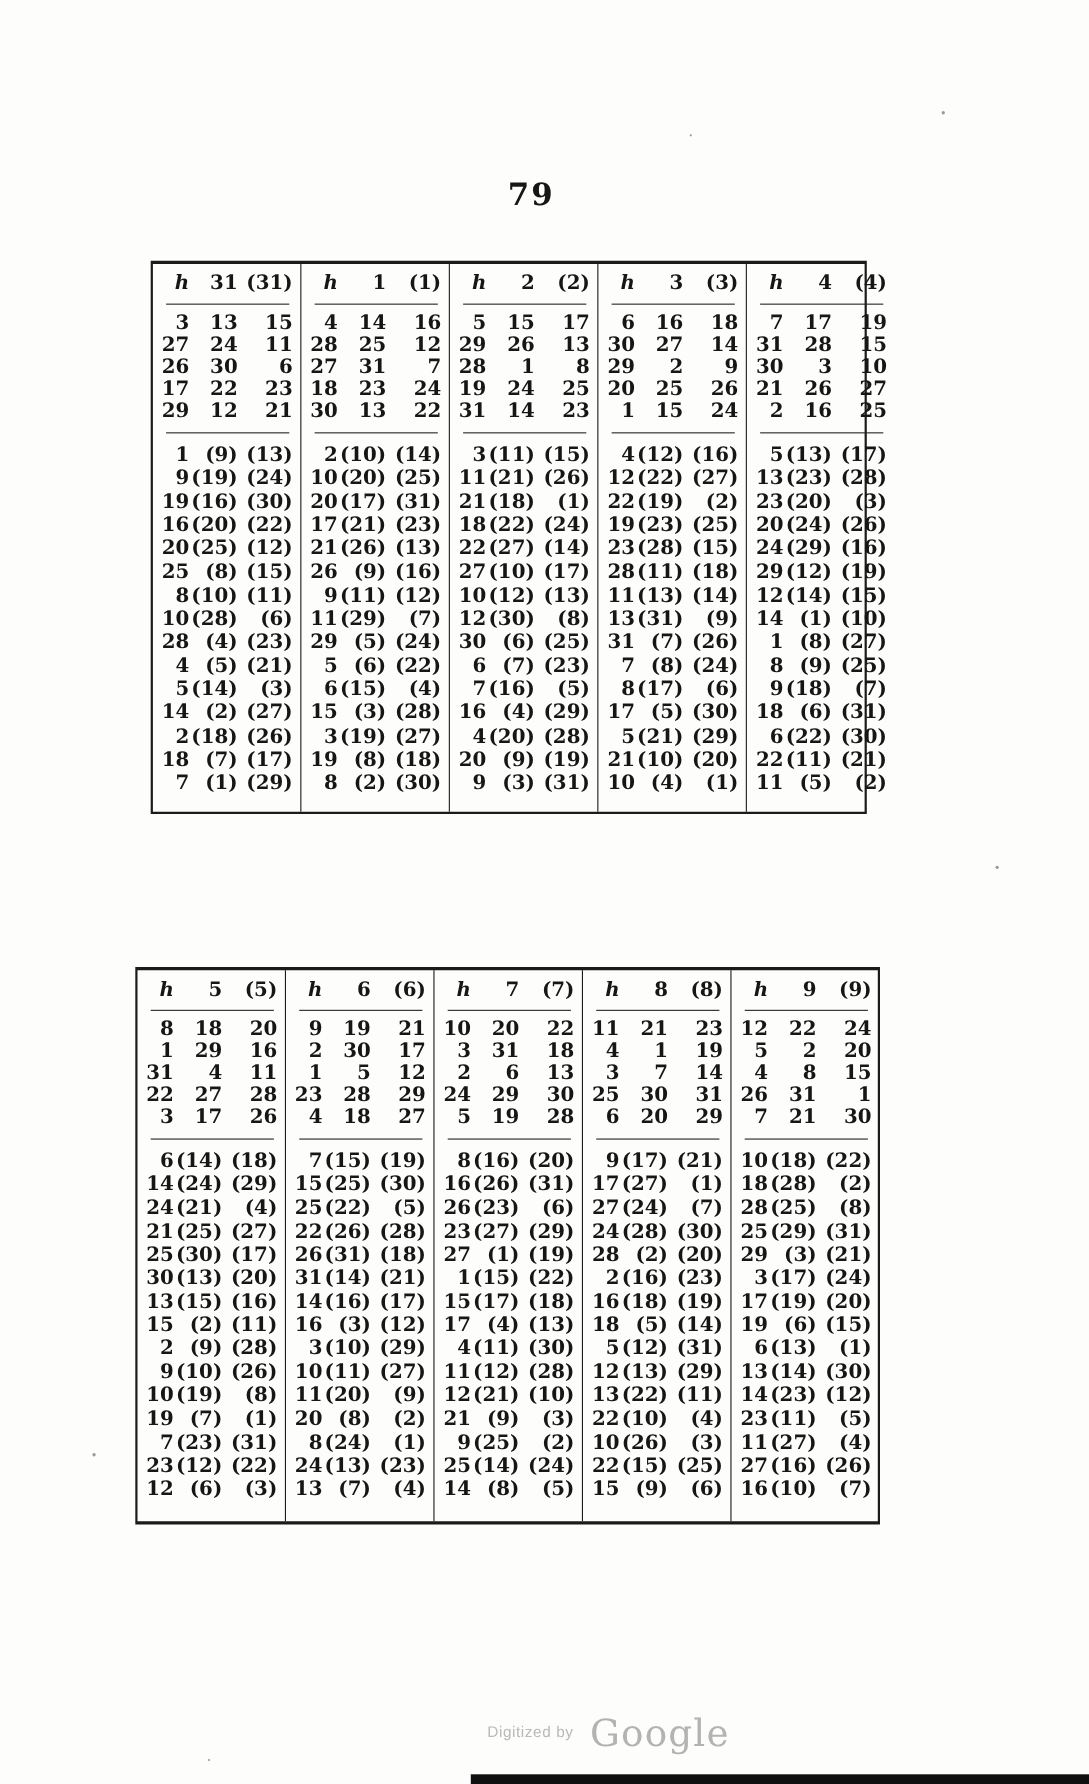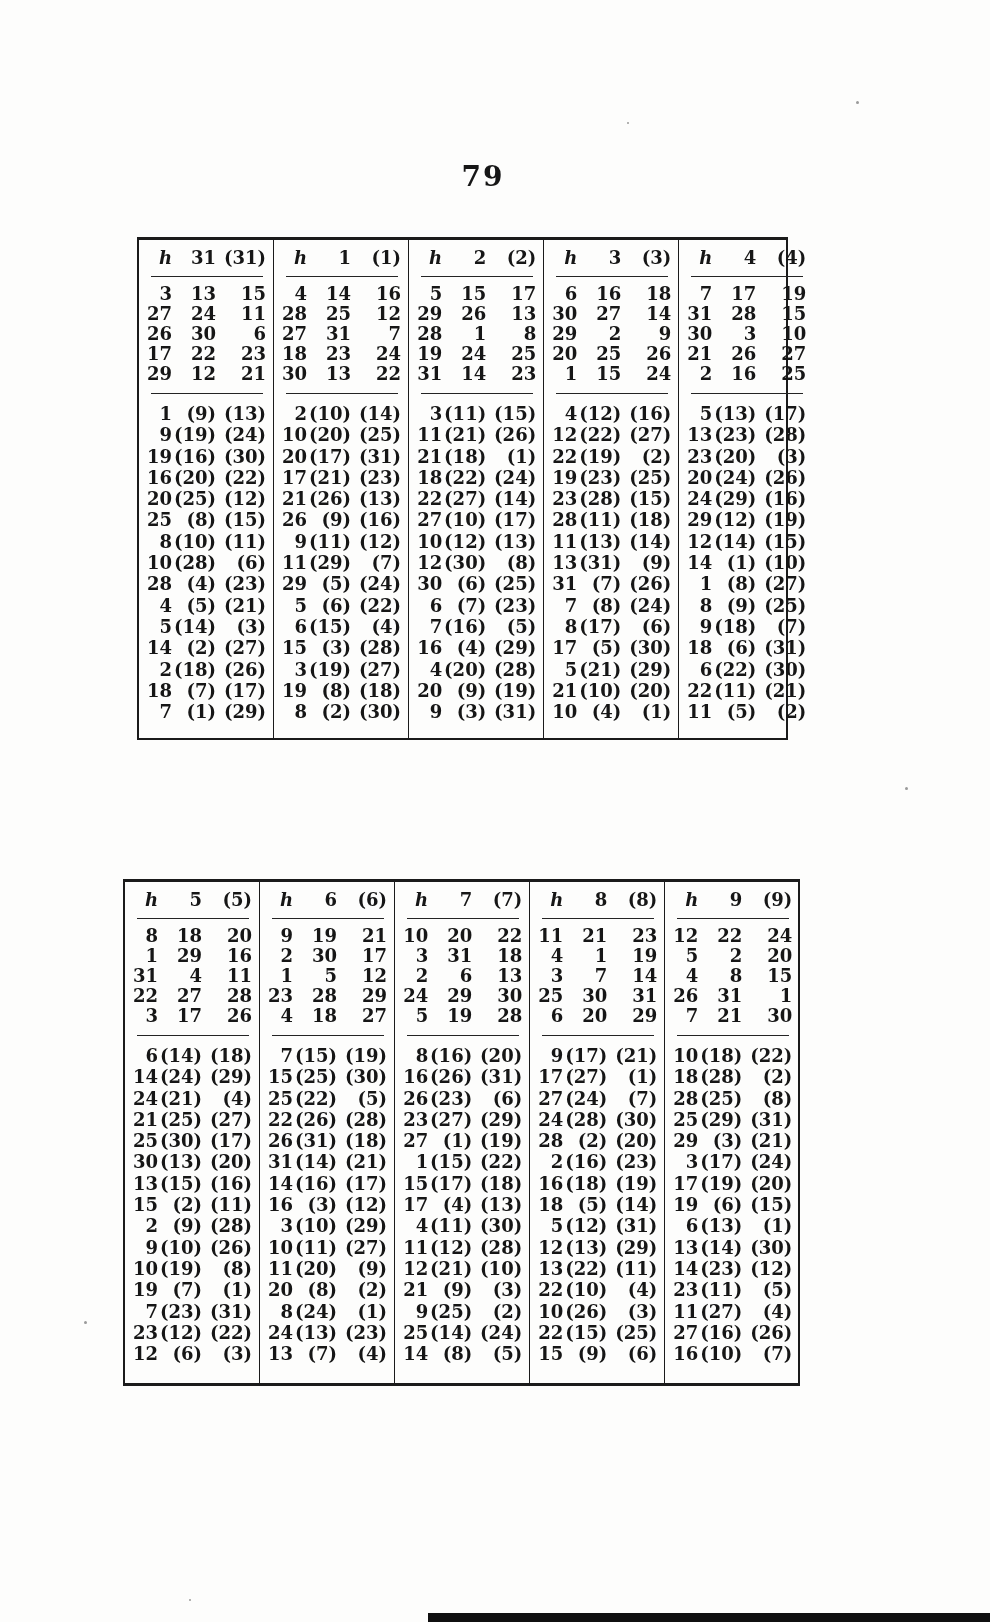--- a/index.html
+++ b/index.html
@@ -1188,20 +1188,24 @@
           </div>
           <div class="row3 brow">
             <span class="cell">16</span>
             <span class="cell">(10)</span>
             <span class="cell">(7)</span>
           </div>
         </div>
       </div>
     </div>
 
+  <div class="watermark">
+    <span class="wm-prefix">Digitized by</span>
+    <span class="wm-brand">Google</span>
+  </div>
 
   <div class="bottombar"></div>
 
   <div class="speck sp1"></div>
   <div class="speck sp2"></div>
   <div class="speck sp3"></div>
   <div class="speck sp4"></div>
   <div class="speck sp5"></div>
 
 </div>

